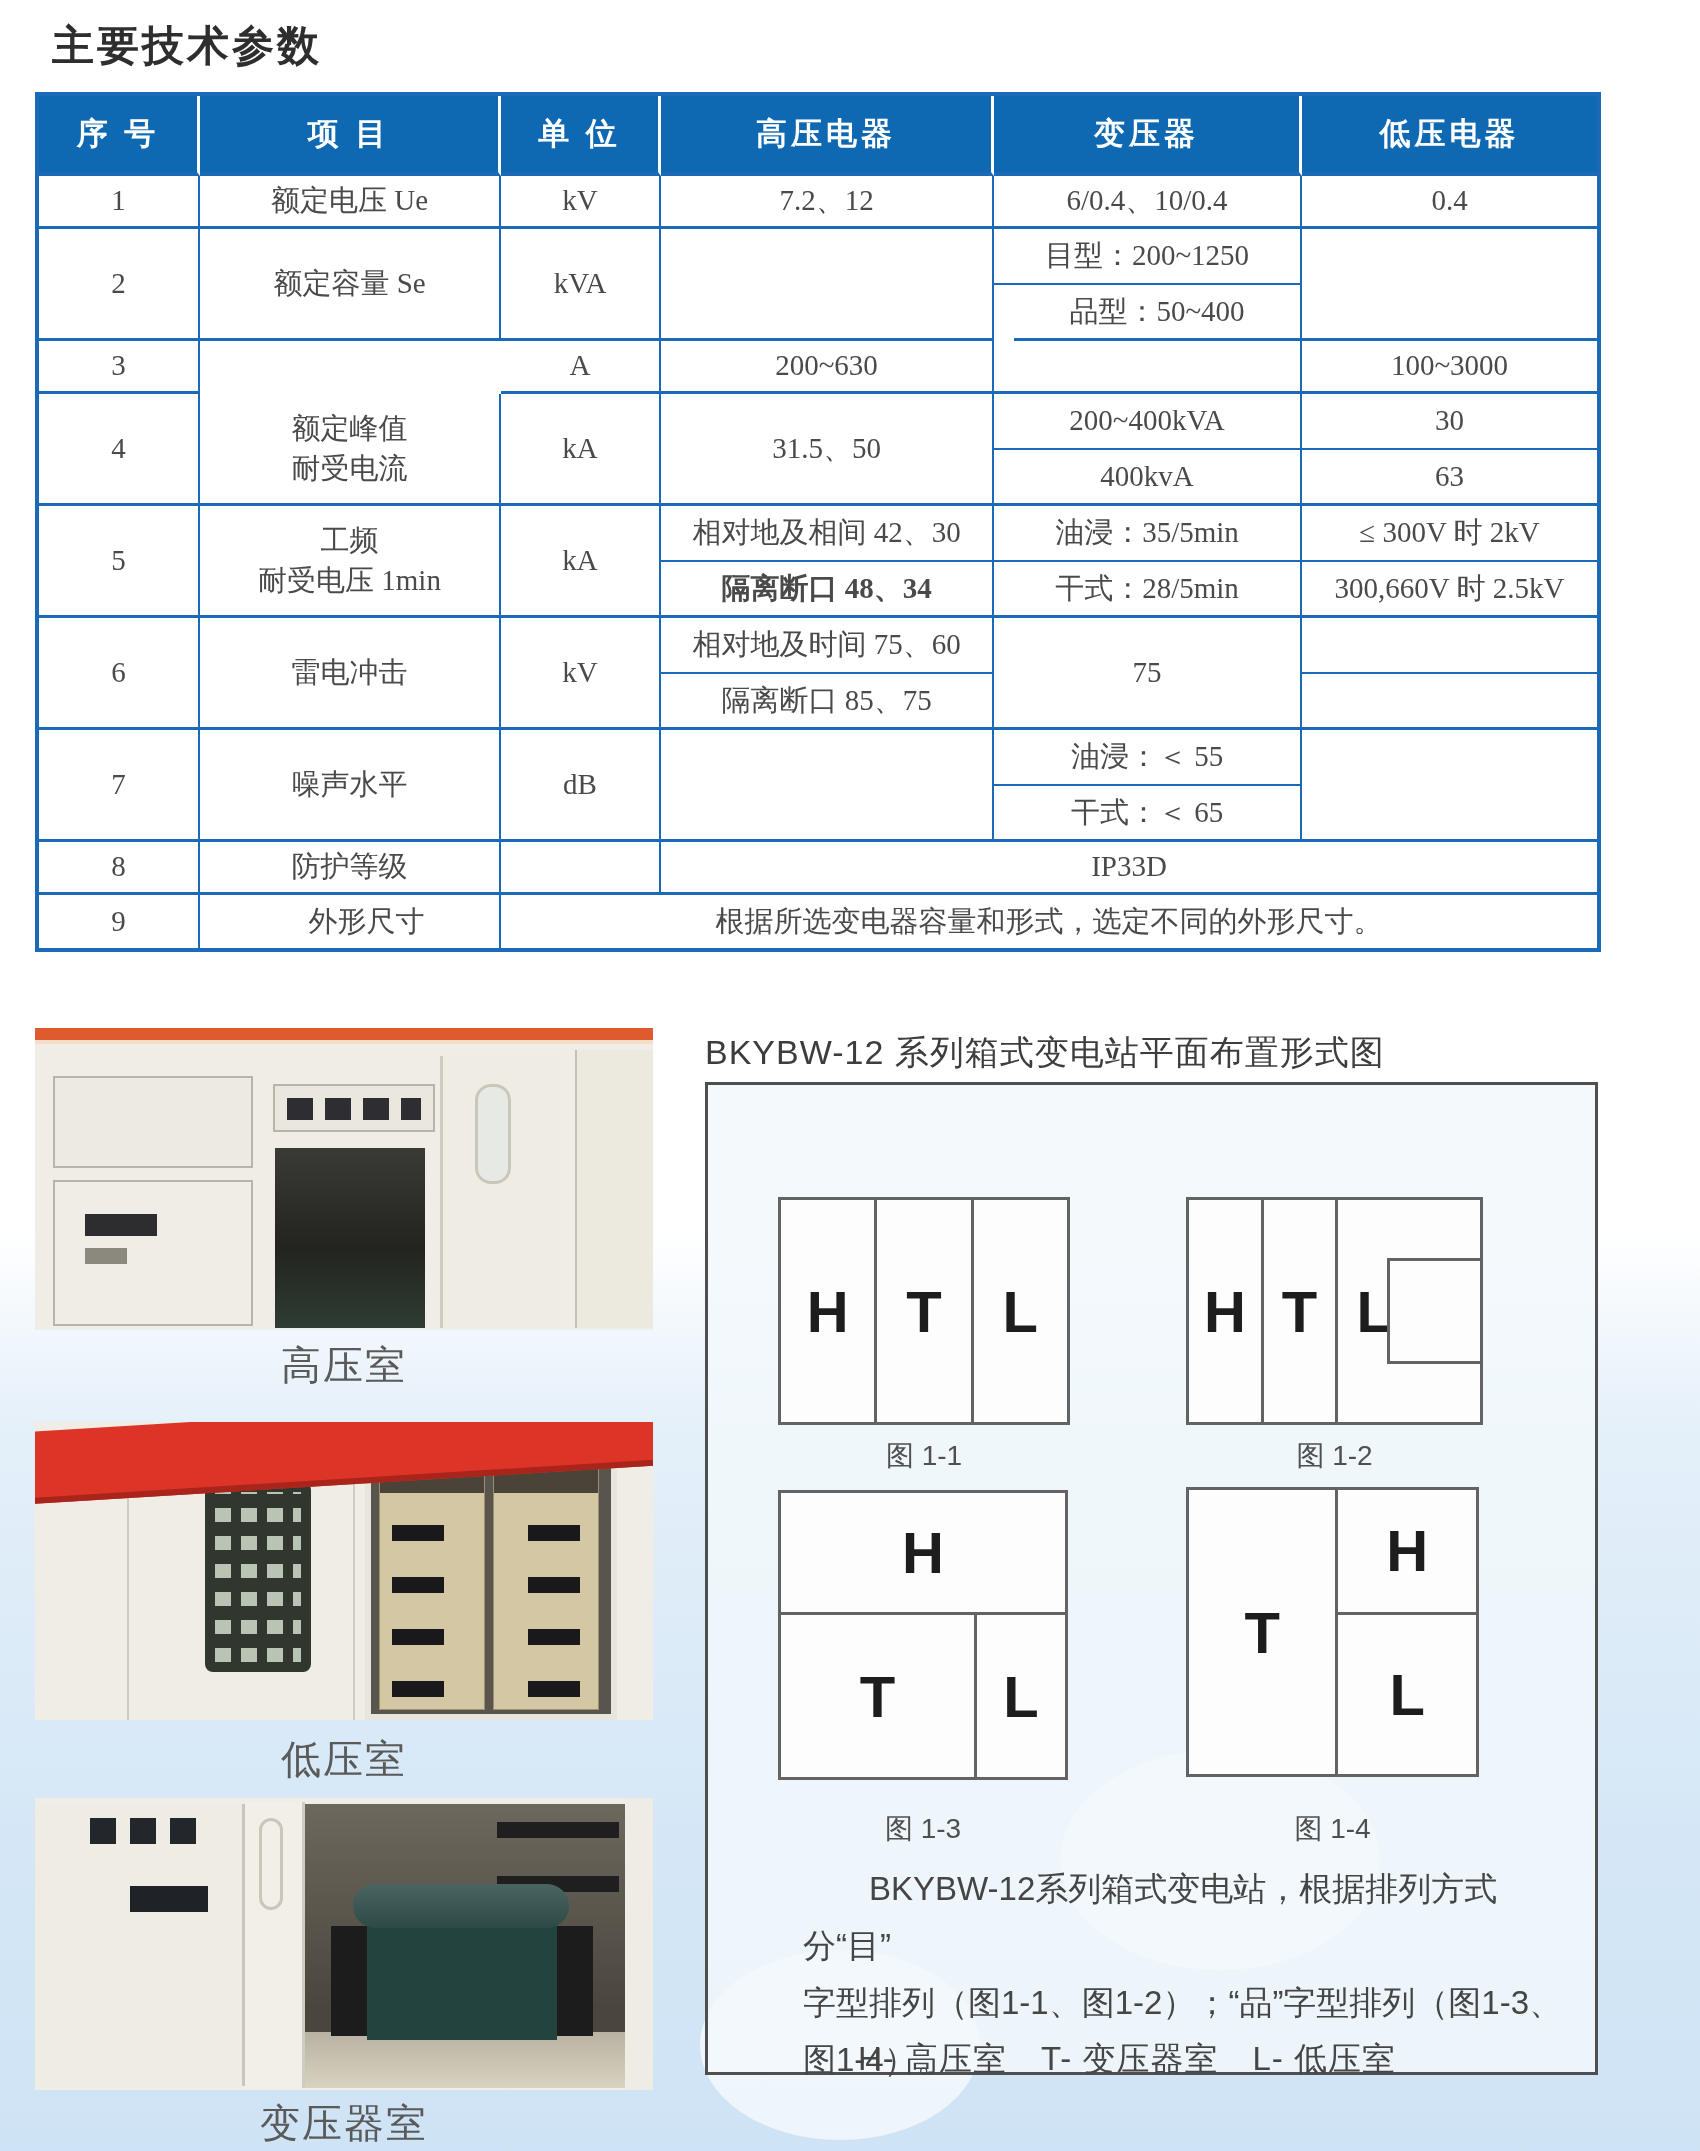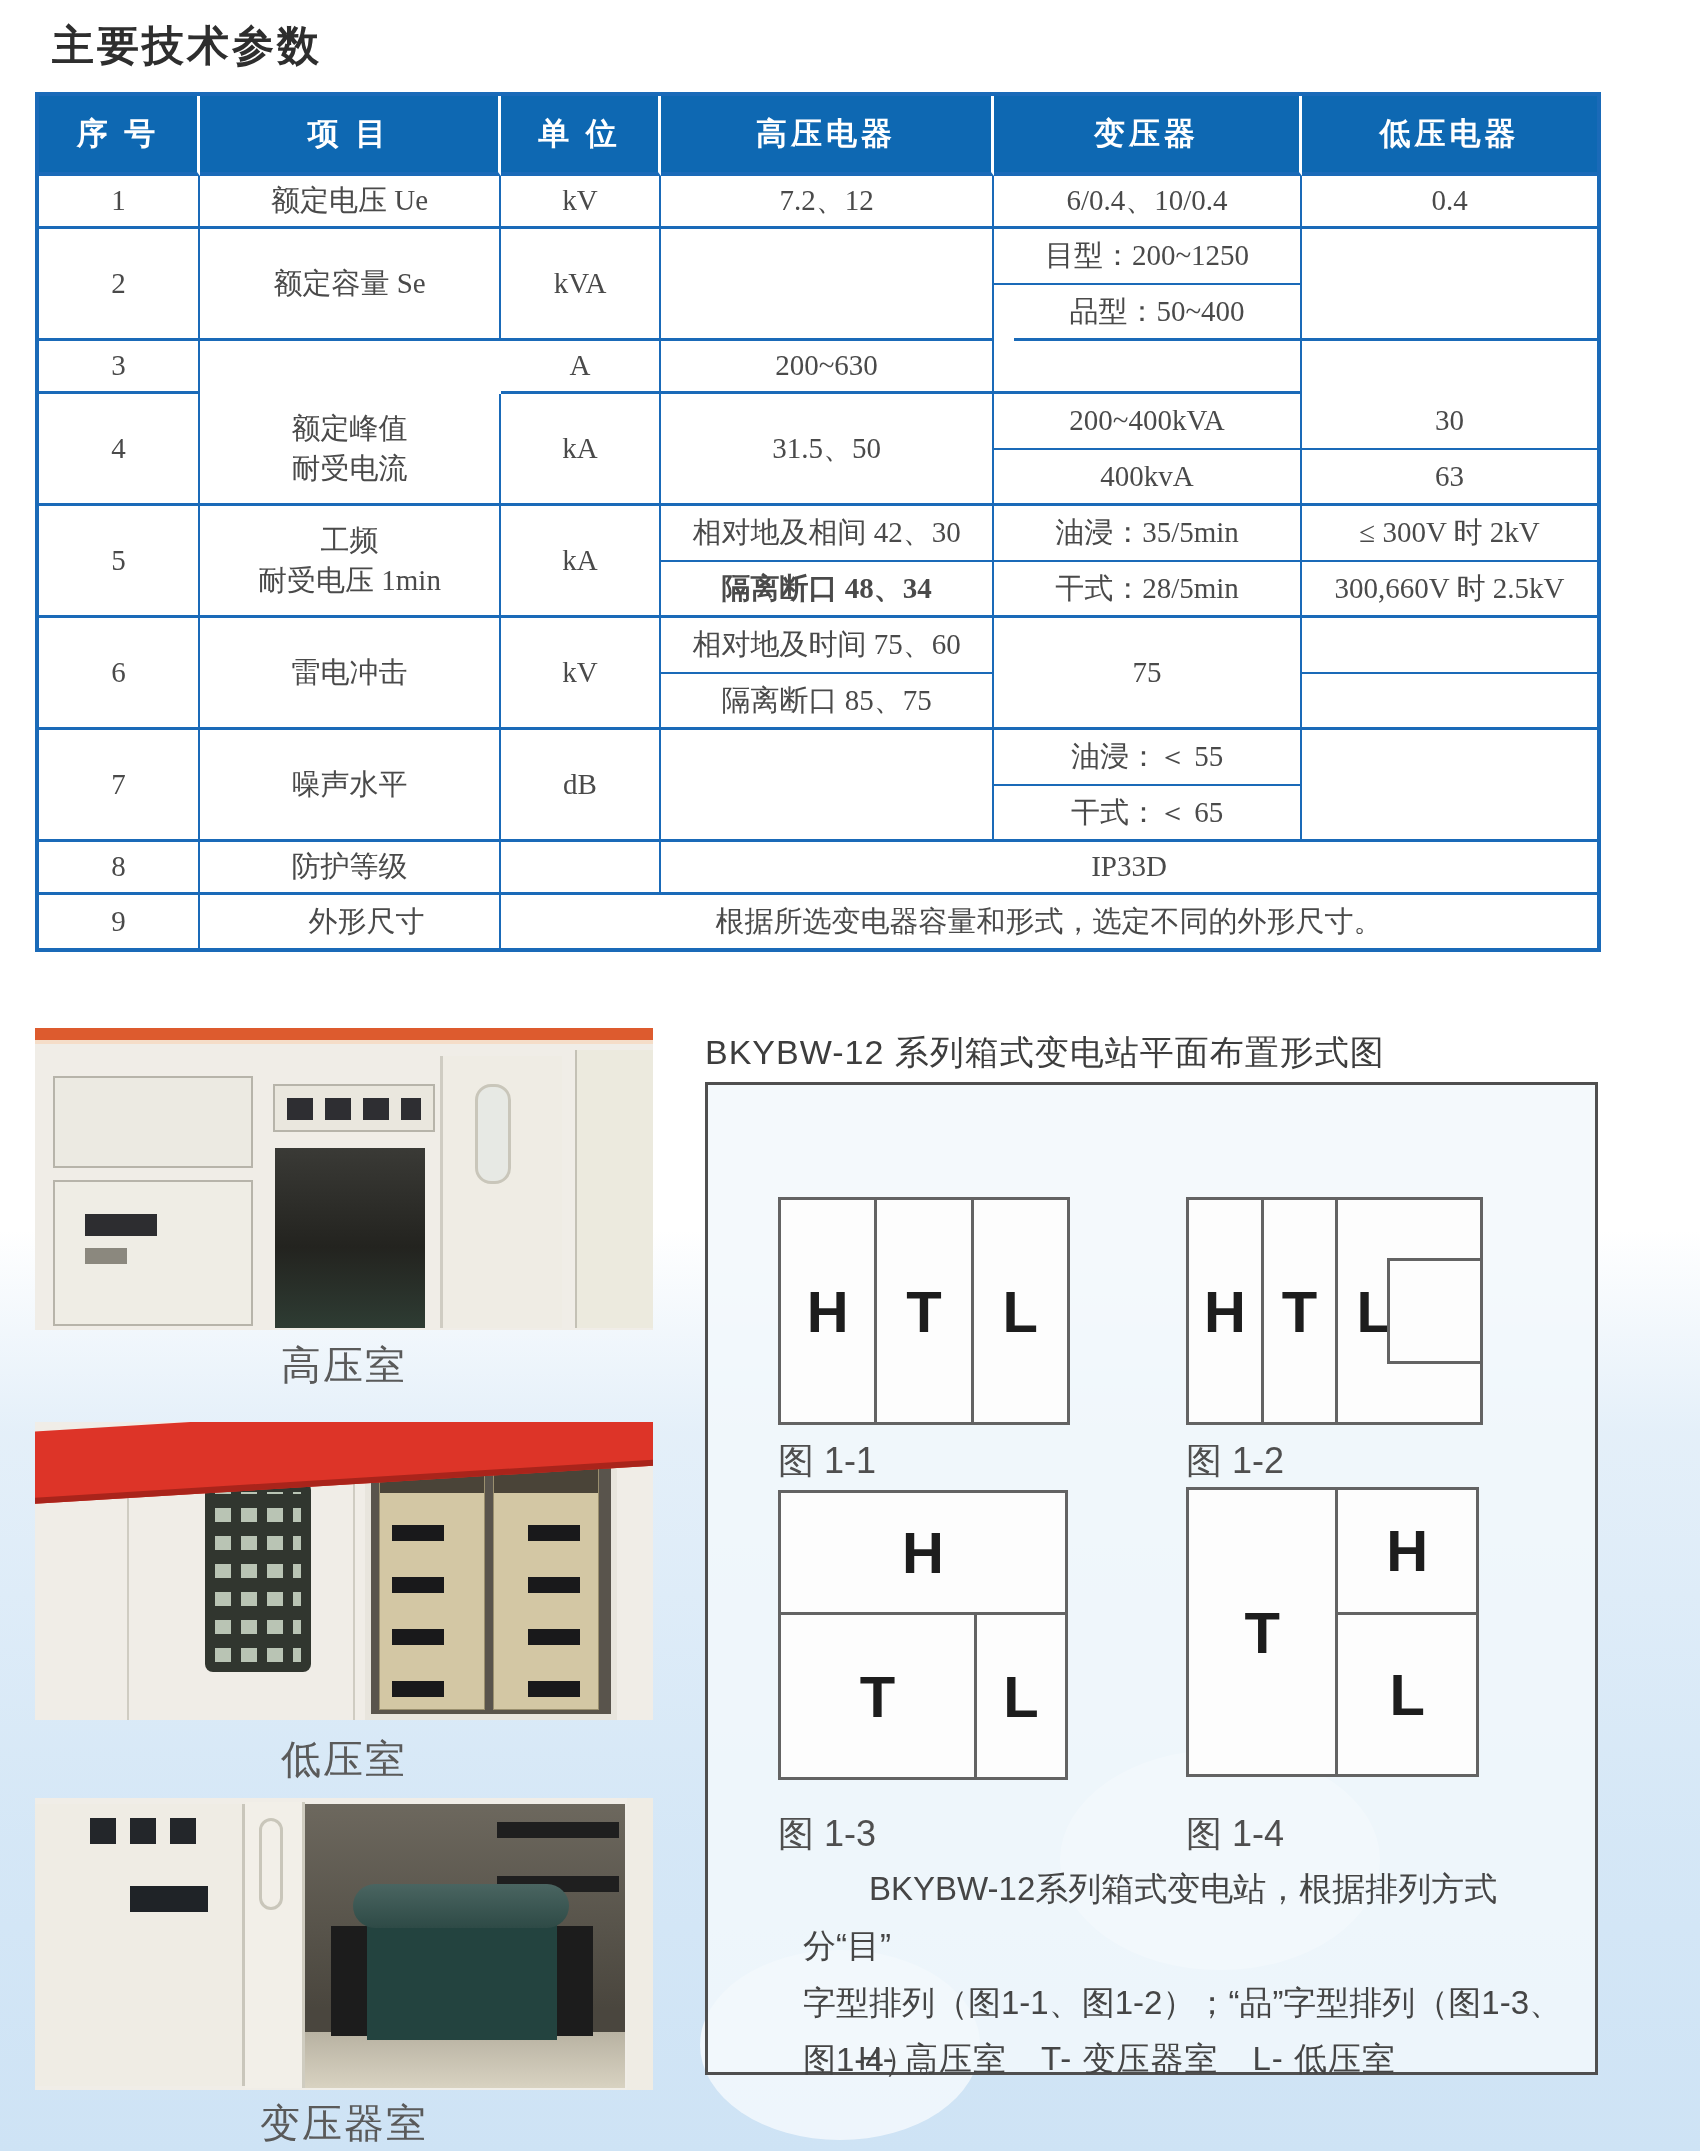--- a/index.html
+++ b/index.html
@@ -101,21 +101,21 @@
   .fig13-bottom{height:57%;display:flex;}
   .fig13-t{width:69%;border-right:3px solid var(--fig-border,#636363);display:flex;align-items:center;justify-content:center;
      font-size:58px;font-weight:bold;color:#1d1d1d;}
   .fig13-l{width:31%;display:flex;align-items:center;justify-content:center;font-size:58px;font-weight:bold;color:#1d1d1d;}
   .fig14-left{width:52%;height:100%;border-right:3px solid var(--fig-border,#636363);display:flex;align-items:center;justify-content:center;
      font-size:58px;font-weight:bold;color:#1d1d1d;float:left;}
   .fig14-right{width:48%;height:100%;float:left;display:flex;flex-direction:column;}
   .fig14-h{height:44%;border-bottom:3px solid var(--fig-border,#636363);display:flex;align-items:center;justify-content:center;
      font-size:58px;font-weight:bold;color:#1d1d1d;}
   .fig14-l{height:56%;display:flex;align-items:center;justify-content:center;font-size:58px;font-weight:bold;color:#1d1d1d;}
-  .figcap{position:absolute;font-size:36px;color:#4f4f4f;}
+  .figcap{position:absolute;text-align:center;font-size:28px;color:#4f4f4f;}
   .note{position:absolute;left:95px;top:775px;width:760px;font-size:33px;color:#454545;line-height:57px;}
   .note .l1{text-indent:2em;}
   .legend{position:absolute;left:150px;top:952px;font-size:33px;color:#454545;letter-spacing:1px;}
 </style>
 </head>
 <body>
 
 <div class="wash"></div>
 <div class="blob" style="left:780px;top:1500px;width:260px;height:180px;"></div>
 <div class="blob" style="left:1060px;top:1750px;width:320px;height:220px;"></div>
@@ -144,20 +144,21 @@
   <div class="c bb3" style="grid-area:3/3/5/4;">kVA</div>
   <div class="c bb3" style="grid-area:3/4/5/5;"></div>
   <div class="c" style="grid-area:3/5;">目型：200~1250</div>
   <div class="c bb3" style="grid-area:4/5;margin-left:20px;">品型：50~400</div>
   <div class="c bb3 last" style="grid-area:3/6/5/7;"></div>
 
   <div class="c bb3" style="grid-area:5/1;">3</div>
   <div class="c bb3" style="grid-area:5/3;">A</div>
   <div class="c bb3" style="grid-area:5/4;">200~630</div>
   <div class="c bb3" style="grid-area:5/5;"></div>
+  <div class="c bb3 last" style="grid-area:5/6;">100~3000</div>
 
   <div class="c bb3" style="grid-area:6/1/8/2;">4</div>
   <div class="c bb3" style="grid-area:6/2/8/3;">
     <span>额定峰值</span>
     <span>耐受电流</span>
   </div>
   <div class="c bb3" style="grid-area:6/3/8/4;">kA</div>
   <div class="c bb3" style="grid-area:6/4/8/5;text-align:right;">31.5、50</div>
   <div class="c" style="grid-area:6/5;">200~400kVA</div>
   <div class="c bb3" style="grid-area:7/5;">400kvA</div>

